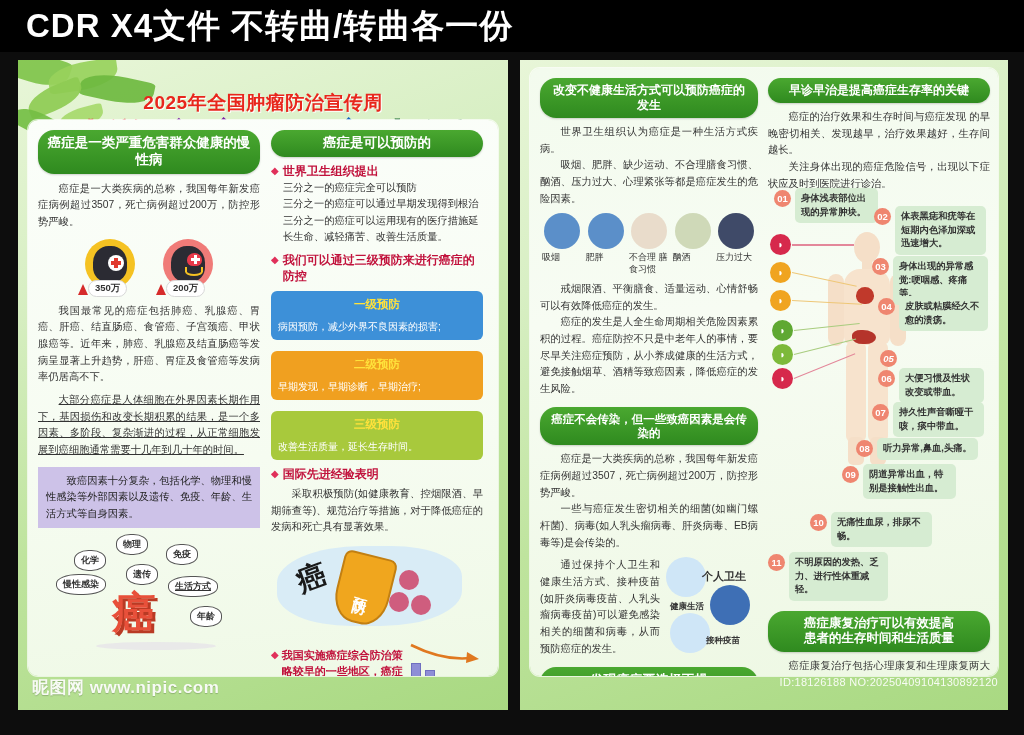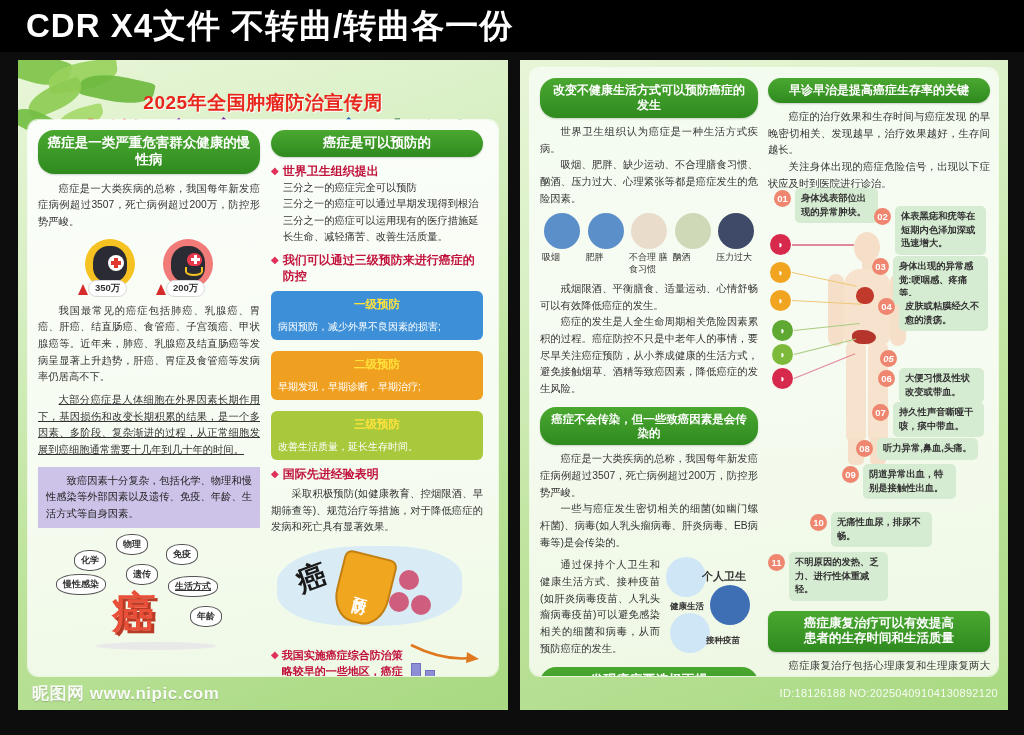--- a/index.html
+++ b/index.html
@@ -133,21 +133,21 @@
   .numtext {
     background:#d6ecd2; color:#333; font-size:9.3px; line-height:1.45;
     border-radius:5px; padding:4px 6px; font-weight:bold;
   }
   .organ { position:absolute; width:21px; height:21px; border-radius:50%;
            display:flex;align-items:center;justify-content:center;font-size:10px;color:#fff; }
   .leadline { position:absolute; height:1.4px; transform-origin:left center; }
 
   .footer-l, .footer-r {
     position:absolute; bottom:0; left:0; width:100%; height:34px;
-    display:flex; align-items:center;
+    display:flex; 
   }
   .wm { color:rgba(255,255,255,.93); font-size:17px; font-weight:bold; margin-left:14px;
         letter-spacing:.5px; text-shadow:0 1px 1px rgba(0,0,0,.2); }
   .idtx { color:rgba(255,255,255,.9); font-size:11px; margin-left:auto; margin-right:10px; letter-spacing:.3px; }
 </style>
 </head>
 <body>
 
 <div class="page">
 
@@ -439,21 +439,21 @@
 
         <div class="numitem" style="position:relative;margin-left:42px;width:122px;">
           <span class="numbadge">10</span>
           <span class="numtext">无痛性血尿，排尿不畅。</span>
         </div>
         <div class="numitem" style="position:relative;margin-top:5px;width:120px;">
           <span class="numbadge">11</span>
           <span class="numtext">不明原因的发热、乏力、进行性体重减轻。</span>
         </div>
 
-        <div class="hdr" style="margin-top:10px;white-space:pre-line;font-size:12.5px;border-radius:8px;">癌症康复治疗可以有效提高
+        <div class="hdr" style="margin-top:10px;white-space:pre-line;font-size:12.5px;">癌症康复治疗可以有效提高
 患者的生存时间和生活质量</div>
         <div class="para" style="margin-top:6px;">癌症康复治疗包括心理康复和生理康复两大部分，是临床治疗必要的延续和完善。</div>
 
       </div>
     </div>
 
     <div class="footer-r">
       <span class="idtx">ID:18126188 NO:20250409104130892120</span>
     </div>
   </div>

